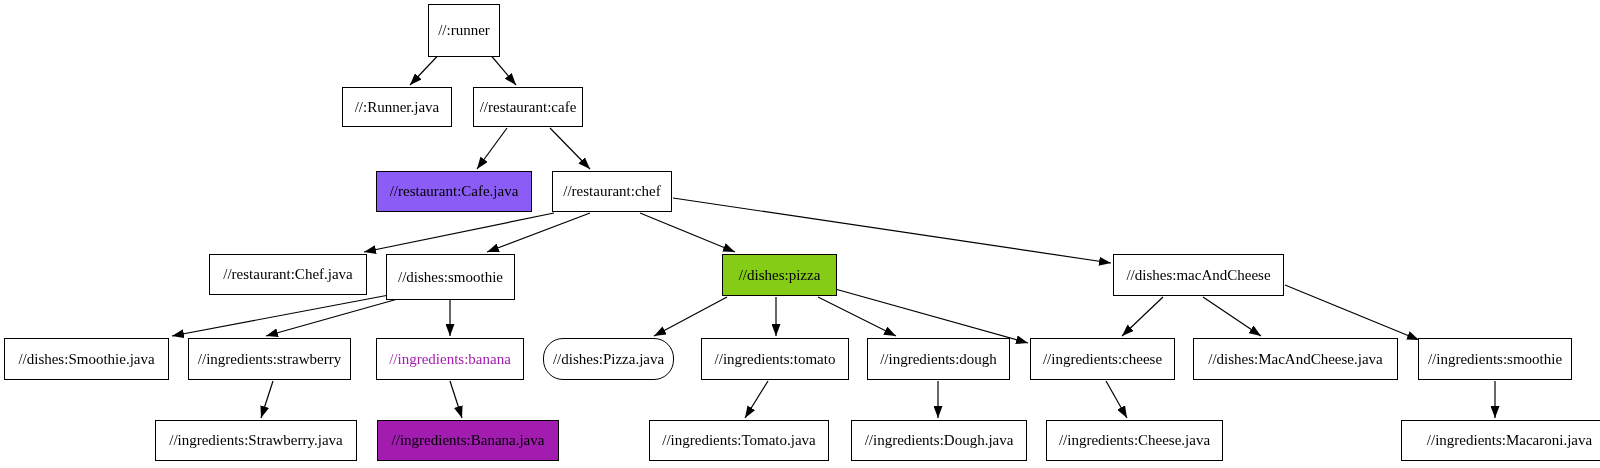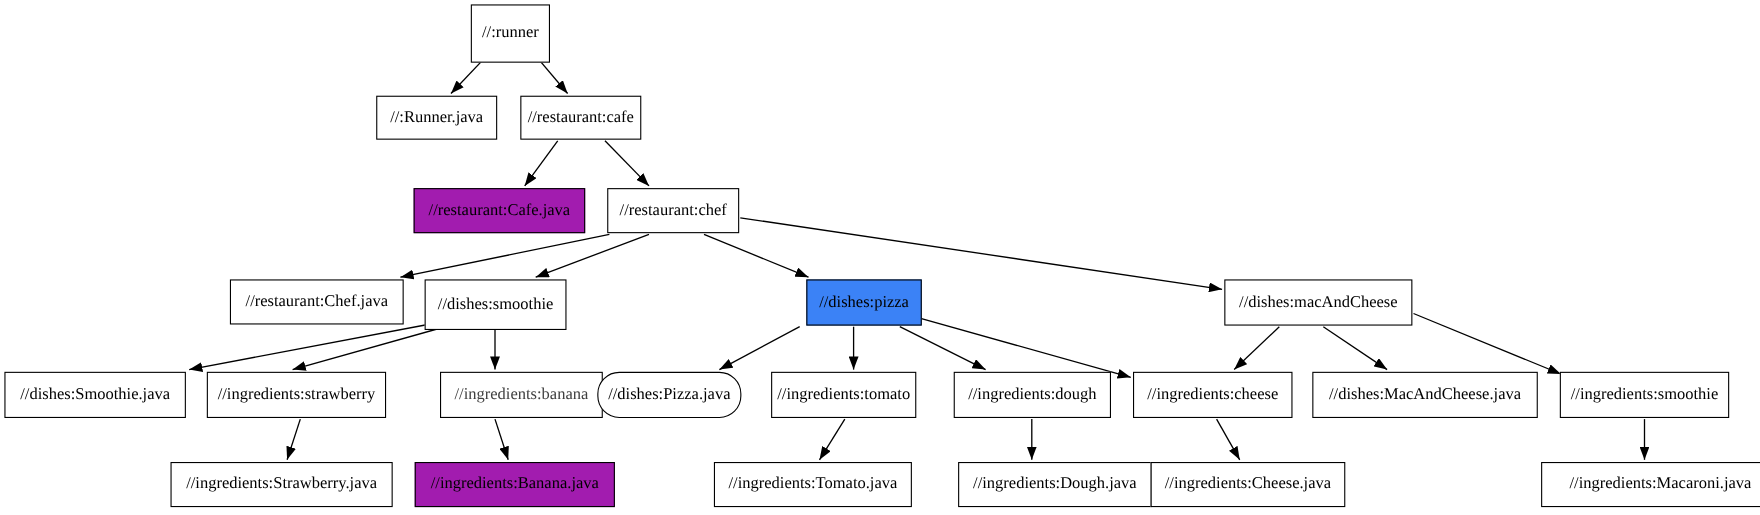--- a/index.html
+++ b/index.html
@@ -70,35 +70,35 @@
         <line x1="768" y1="381" x2="745" y2="418" stroke="#000000" stroke-width="1.2" marker-end="url(#arrowhead)"></line>
         <line x1="938" y1="381" x2="938" y2="418" stroke="#000000" stroke-width="1.2" marker-end="url(#arrowhead)"></line>
         <line x1="1106" y1="381" x2="1127" y2="418" stroke="#000000" stroke-width="1.2" marker-end="url(#arrowhead)"></line>
         <line x1="1495" y1="381" x2="1495" y2="418" stroke="#000000" stroke-width="1.2" marker-end="url(#arrowhead)"></line>
       </g>
   </svg>
   <div id="nodes-layer">
       <div class="node" style="left: 428px; top: 4px; width: 72px; height: 53px; background: rgb(255, 255, 255); border-color: rgb(0, 0, 0); color: rgb(0, 0, 0);">//:runner</div>
       <div class="node" style="left: 342px; top: 87px; width: 110px; height: 40px; background: rgb(255, 255, 255); border-color: rgb(0, 0, 0); color: rgb(0, 0, 0);">//:Runner.java</div>
       <div class="node" style="left: 473px; top: 87px; width: 110px; height: 40px; background: rgb(255, 255, 255); border-color: rgb(0, 0, 0); color: rgb(0, 0, 0);">//restaurant:cafe</div>
-      <div class="node" style="left: 376px; top: 171px; width: 156px; height: 41px; background: #a21caf; border-color: rgb(0, 0, 0); color: rgb(0, 0, 0);">//restaurant:Cafe.java</div>
+      <div class="node" style="left: 376px; top: 171px; width: 156px; height: 41px; background: #8b5cf6; border-color: rgb(0, 0, 0); color: rgb(0, 0, 0);">//restaurant:Cafe.java</div>
       <div class="node" style="left: 552px; top: 171px; width: 120px; height: 41px; background: rgb(255, 255, 255); border-color: rgb(0, 0, 0); color: rgb(0, 0, 0);">//restaurant:chef</div>
       <div class="node" style="left: 209px; top: 254px; width: 158px; height: 41px; background: rgb(255, 255, 255); border-color: rgb(0, 0, 0); color: rgb(0, 0, 0);">//restaurant:Chef.java</div>
       <div class="node" style="left: 386px; top: 254px; width: 129px; height: 46px; background: rgb(255, 255, 255); border-color: rgb(0, 0, 0); color: rgb(0, 0, 0);">//dishes:smoothie</div>
-      <div class="node" style="left: 722px; top: 254px; width: 105px; height: 42px; background: #3b82f6; border-color: rgb(0, 0, 0); color: rgb(0, 0, 0); margin-left: 11px;">//dishes:pizza</div>
+      <div class="node" style="left: 722px; top: 254px; width: 115px; height: 42px; background: #84cc16; border-color: rgb(0, 0, 0); color: rgb(0, 0, 0);">//dishes:pizza</div>
       <div class="node" style="left: 1113px; top: 254px; width: 171px; height: 42px; background: rgb(255, 255, 255); border-color: rgb(0, 0, 0); color: rgb(0, 0, 0);">//dishes:macAndCheese</div>
       <div class="node" style="left: 4px; top: 338px; width: 165px; height: 42px; background: rgb(255, 255, 255); border-color: rgb(0, 0, 0); color: rgb(0, 0, 0);">//dishes:Smoothie.java</div>
       <div class="node" style="left: 188px; top: 338px; width: 163px; height: 42px; background: rgb(255, 255, 255); border-color: rgb(0, 0, 0); color: rgb(0, 0, 0);">//ingredients:strawberry</div>
-      <div class="node" style="left: 376px; top: 338px; width: 148px; height: 42px; background: rgb(255, 255, 255); border-color: rgb(0, 0, 0); color: #404040; margin-left: 24px;">//ingredients:banana</div>
+      <div class="node" style="left: 376px; top: 338px; width: 148px; height: 42px; background: rgb(255, 255, 255); border-color: rgb(0, 0, 0); color: #a21caf;">//ingredients:banana</div>
       <div class="node" style="left: 543px; top: 338px; width: 131px; height: 42px; background: rgb(255, 255, 255); border-color: rgb(0, 0, 0); color: rgb(0, 0, 0); border-radius: 20px;">//dishes:Pizza.java</div>
-      <div class="node" style="left: 701px; top: 338px; width: 132px; height: 42px; background: rgb(255, 255, 255); border-color: rgb(0, 0, 0); color: rgb(0, 0, 0);">//ingredients:tomato</div>
+      <div class="node" style="left: 701px; top: 338px; width: 148px; height: 42px; background: rgb(255, 255, 255); border-color: rgb(0, 0, 0); color: rgb(0, 0, 0);">//ingredients:tomato</div>
       <div class="node" style="left: 867px; top: 338px; width: 143px; height: 42px; background: rgb(255, 255, 255); border-color: rgb(0, 0, 0); color: rgb(0, 0, 0);">//ingredients:dough</div>
       <div class="node" style="left: 1030px; top: 338px; width: 145px; height: 42px; background: rgb(255, 255, 255); border-color: rgb(0, 0, 0); color: rgb(0, 0, 0);">//ingredients:cheese</div>
       <div class="node" style="left: 1193px; top: 338px; width: 205px; height: 42px; background: rgb(255, 255, 255); border-color: rgb(0, 0, 0); color: rgb(0, 0, 0);">//dishes:MacAndCheese.java</div>
       <div class="node" style="left: 1418px; top: 338px; width: 154px; height: 42px; background: rgb(255, 255, 255); border-color: rgb(0, 0, 0); color: rgb(0, 0, 0);">//ingredients:smoothie</div>
       <div class="node" style="left: 155px; top: 420px; width: 202px; height: 41px; background: rgb(255, 255, 255); border-color: rgb(0, 0, 0); color: rgb(0, 0, 0);">//ingredients:Strawberry.java</div>
       <div class="node" style="left: 377px; top: 420px; width: 182px; height: 41px; background: #a21caf; border-color: rgb(0, 0, 0); color: rgb(0, 0, 0);">//ingredients:Banana.java</div>
       <div class="node" style="left: 649px; top: 420px; width: 180px; height: 41px; background: rgb(255, 255, 255); border-color: rgb(0, 0, 0); color: rgb(0, 0, 0);">//ingredients:Tomato.java</div>
-      <div class="node" style="left: 851px; top: 420px; width: 176px; height: 41px; background: rgb(255, 255, 255); border-color: rgb(0, 0, 0); color: rgb(0, 0, 0); margin-left: 20px;">//ingredients:Dough.java</div>
+      <div class="node" style="left: 851px; top: 420px; width: 176px; height: 41px; background: rgb(255, 255, 255); border-color: rgb(0, 0, 0); color: rgb(0, 0, 0);">//ingredients:Dough.java</div>
       <div class="node" style="left: 1046px; top: 420px; width: 177px; height: 41px; background: rgb(255, 255, 255); border-color: rgb(0, 0, 0); color: rgb(0, 0, 0);">//ingredients:Cheese.java</div>
       <div class="node" style="left: 1401px; top: 420px; width: 217px; height: 41px; background: rgb(255, 255, 255); border-color: rgb(0, 0, 0); color: rgb(0, 0, 0);">//ingredients:Macaroni.java</div>
     </div>
 </div>
 
 </body></html>

